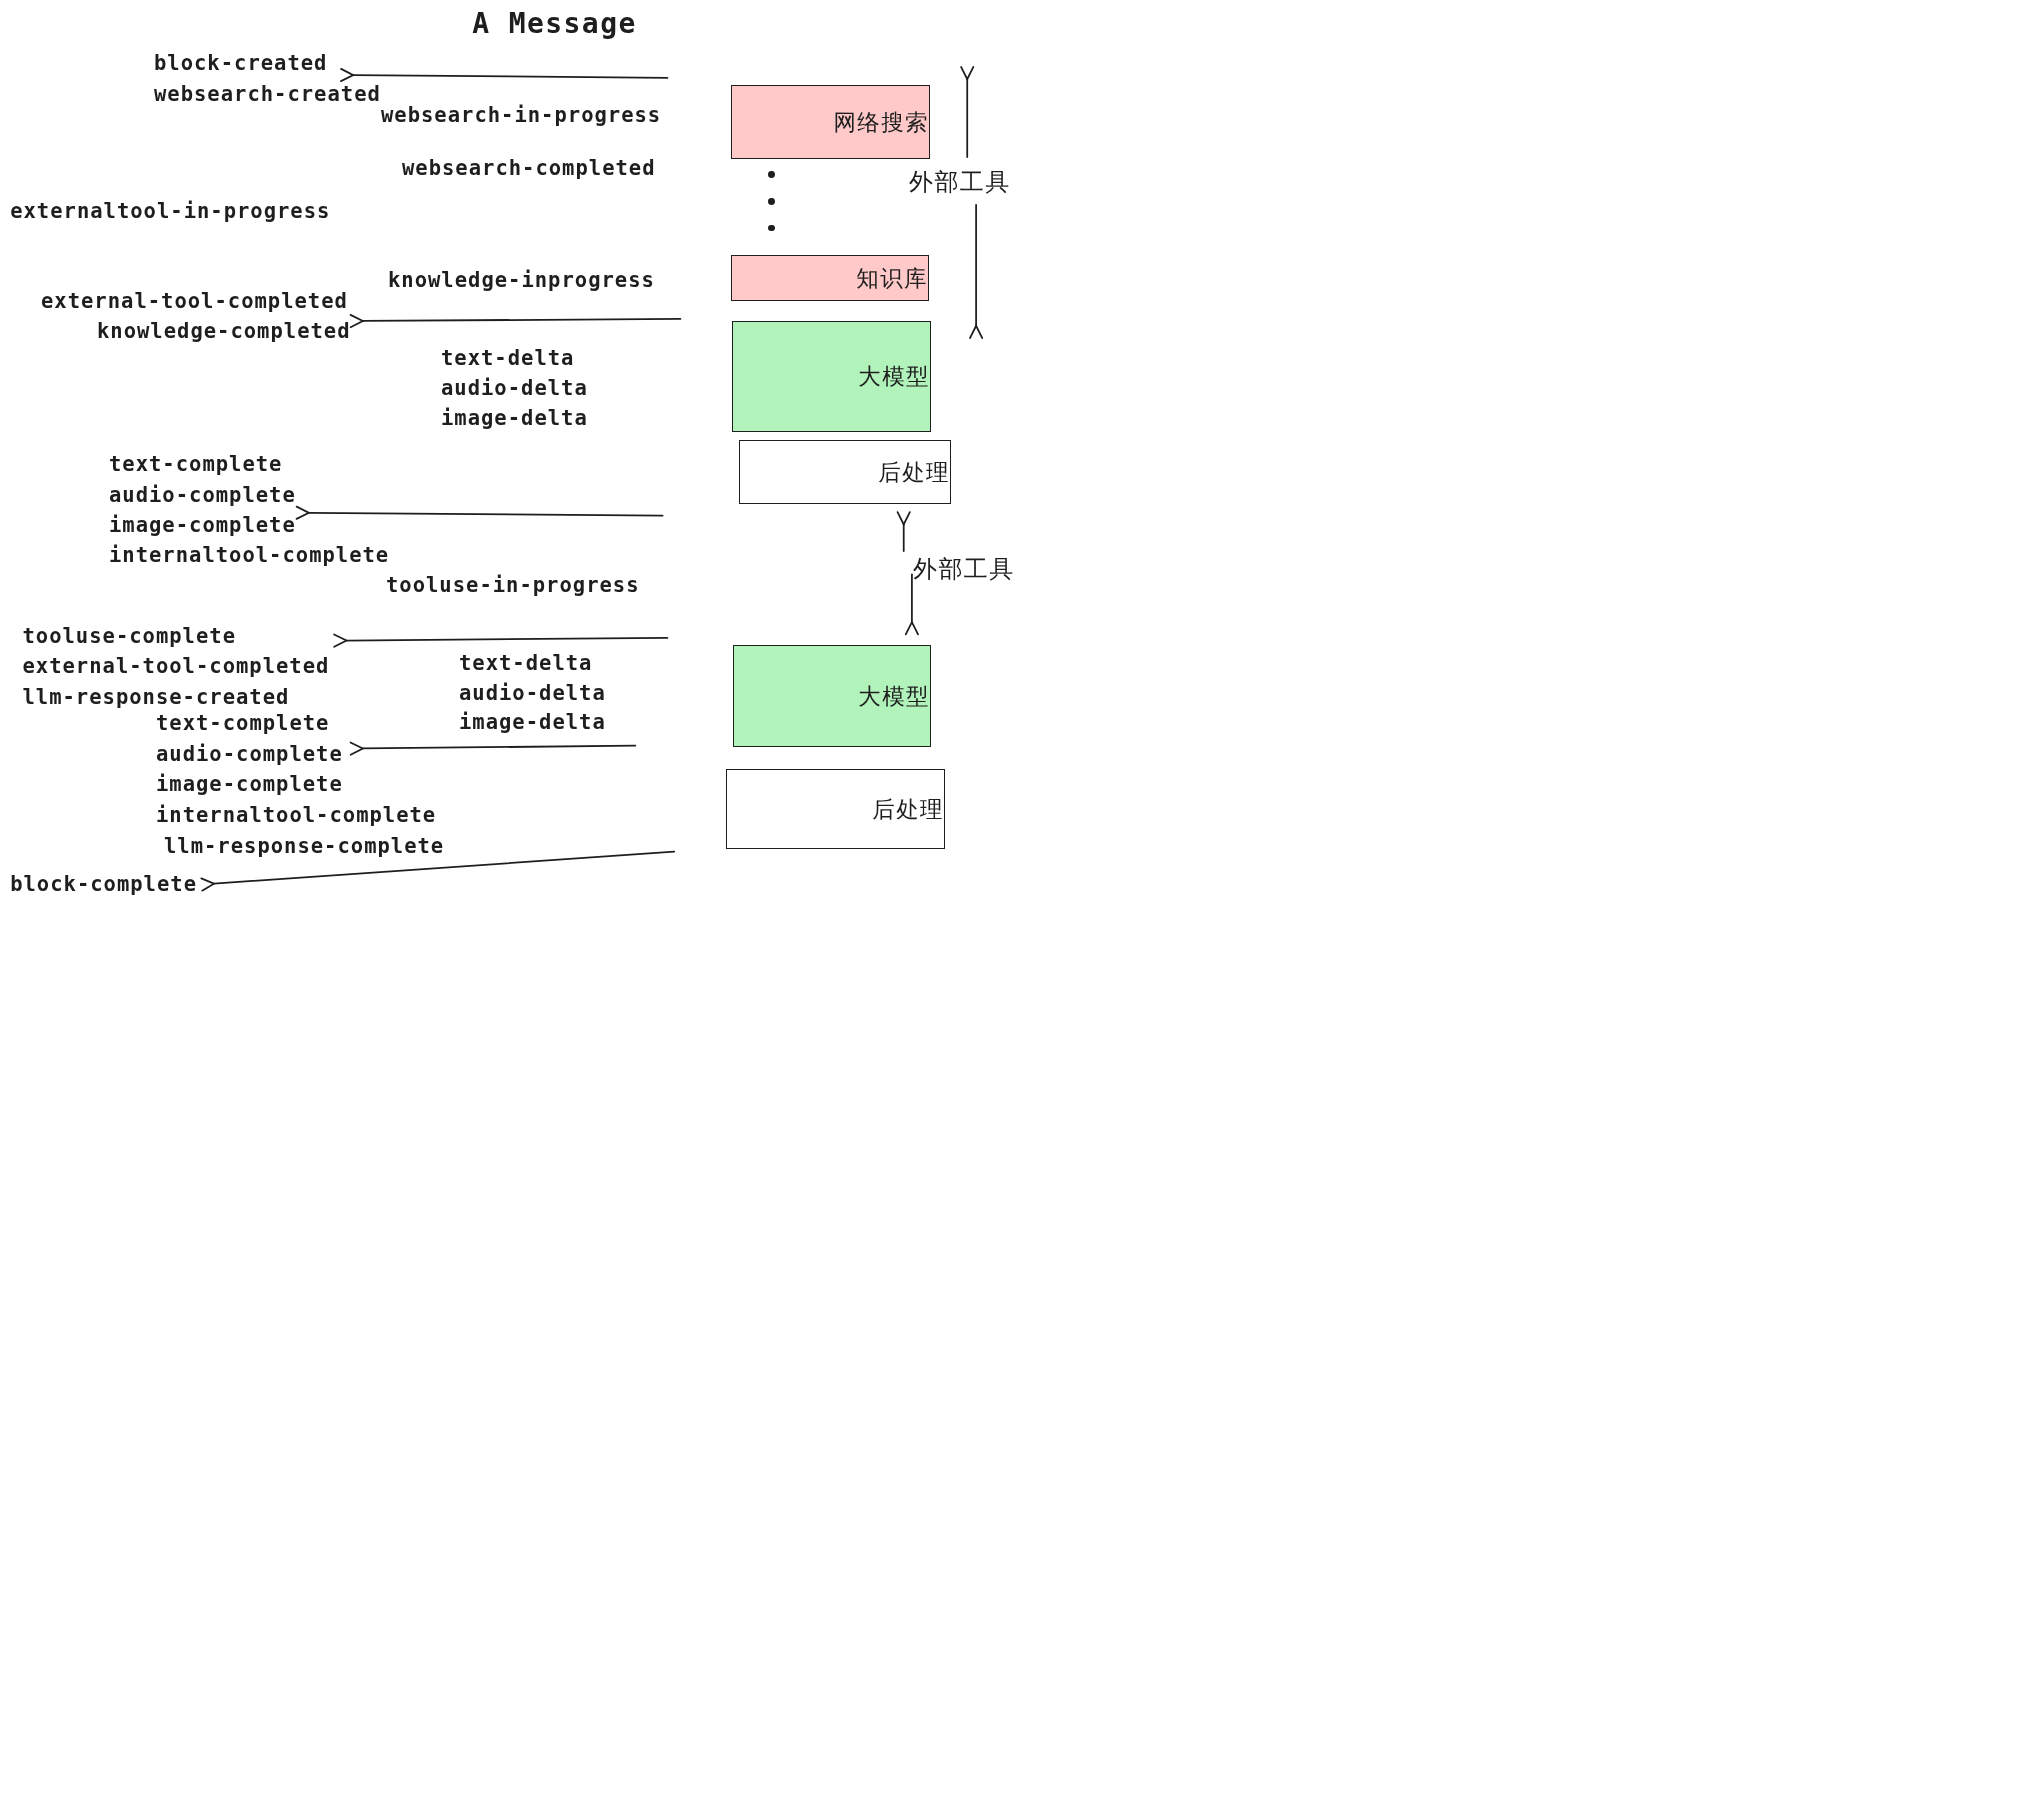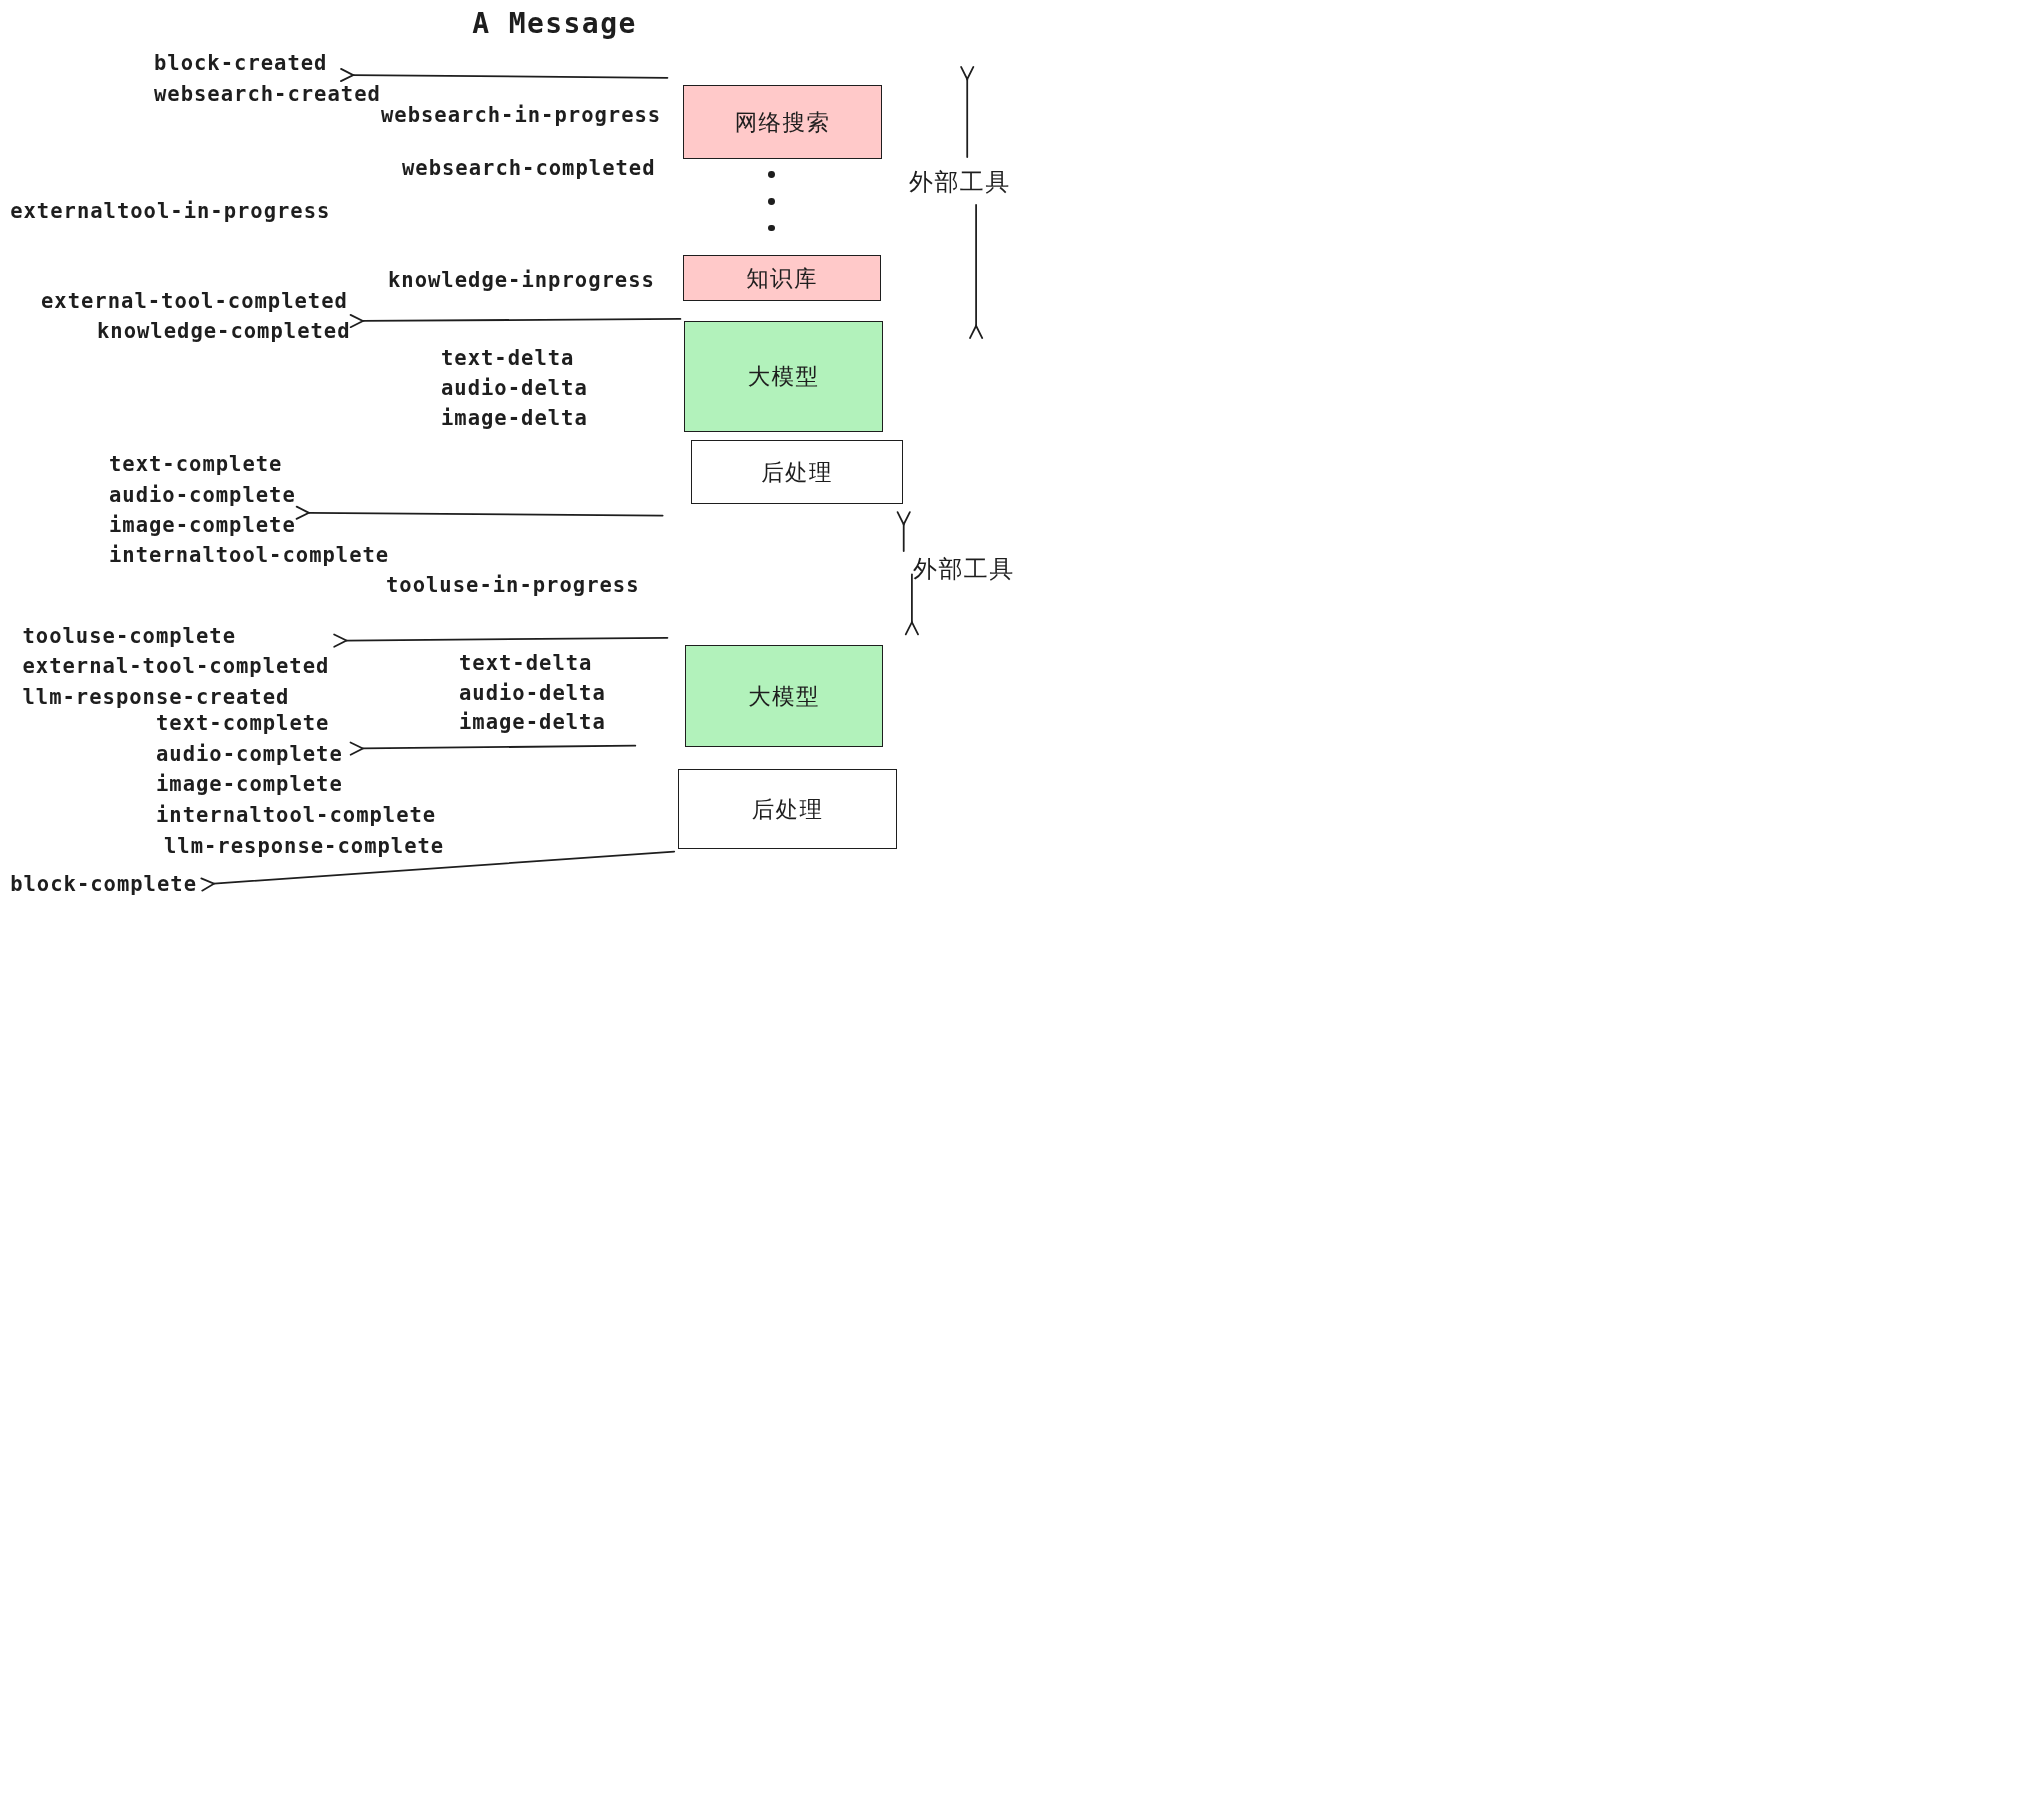--- a/index.html
+++ b/index.html
@@ -22,22 +22,23 @@
   .event {
     position:absolute;
     font-size:20.5px; font-weight:bold;
     letter-spacing:1px;
     white-space:nowrap;
     line-height:1.15;
   }
   .box {
     position:absolute;
     border:1.7px solid #1e1e1e;
-    display:flex; align-items:center; justify-content:center;
+    display:flex; align-items:center; justify-content:flex-end;
     box-sizing:border-box;
+    margin-left:48px;
   }
   .box-label {
     font-family:"DejaVu Sans", sans-serif;
     font-size:22.5px;
     letter-spacing:1.4px;
     white-space:nowrap;
   }
   .box-label.mono {
     font-family:"DejaVu Sans Mono", monospace;
     font-size:24.6px; font-weight:bold;

